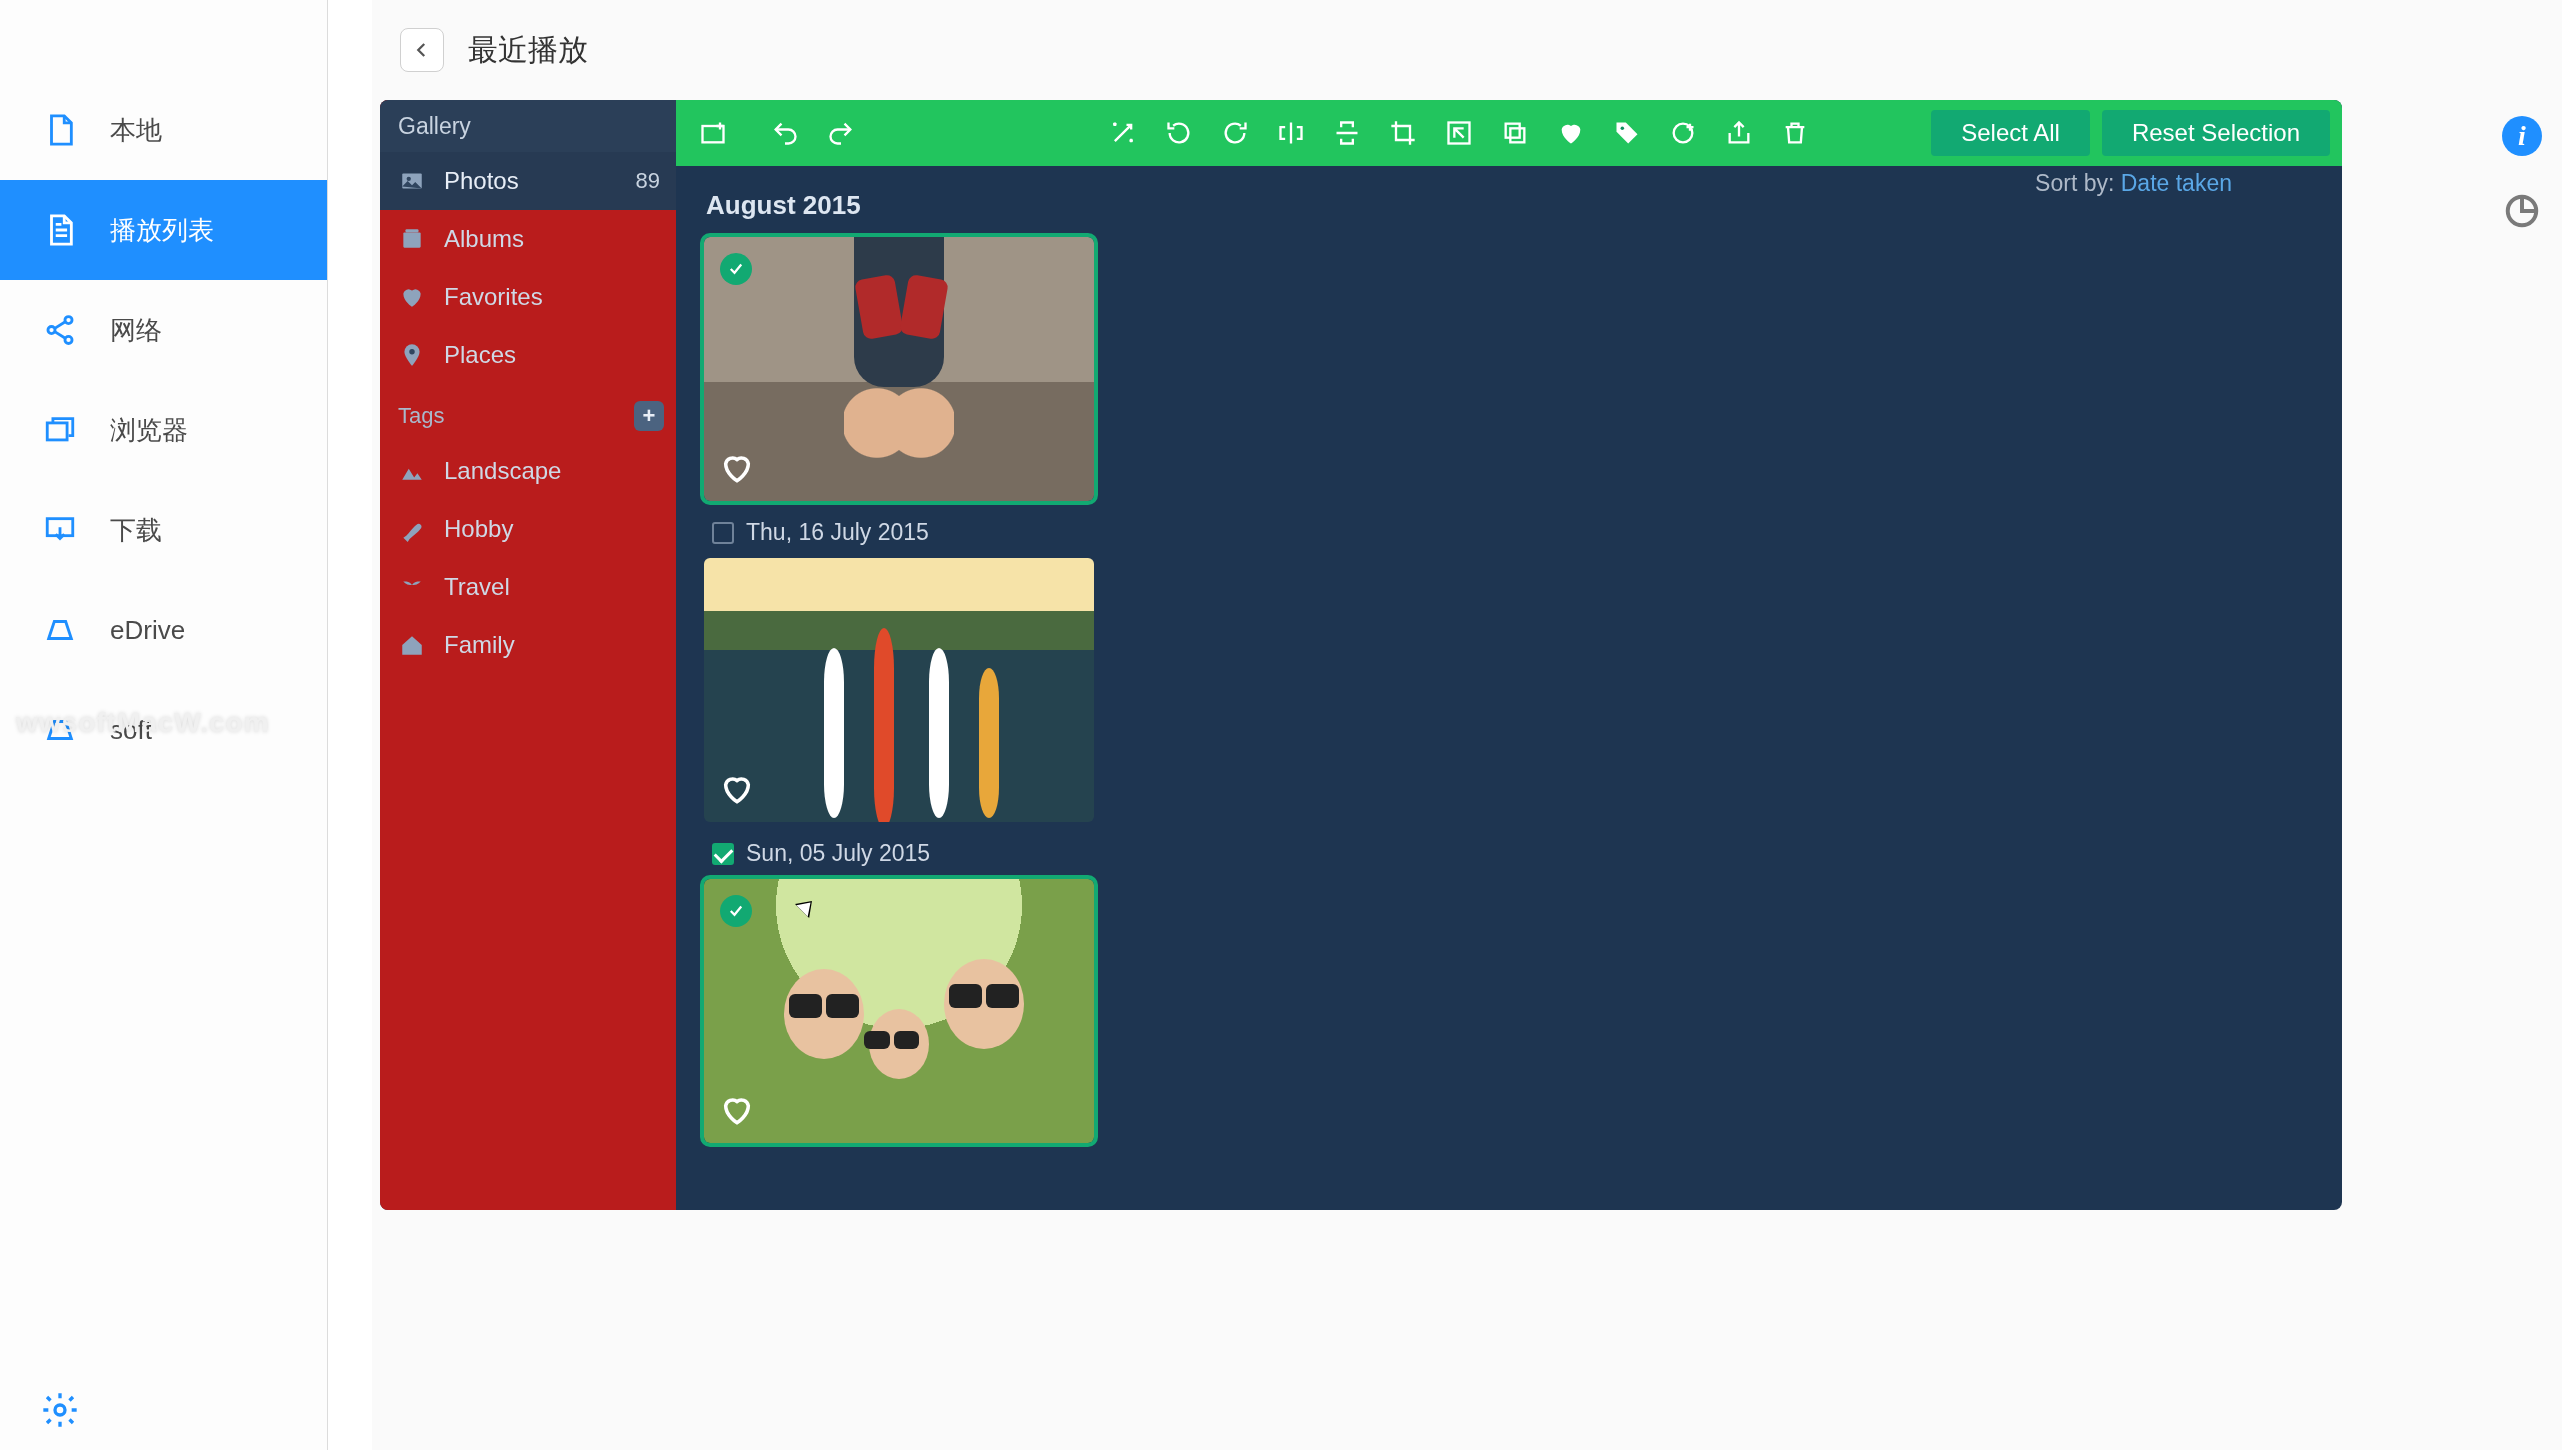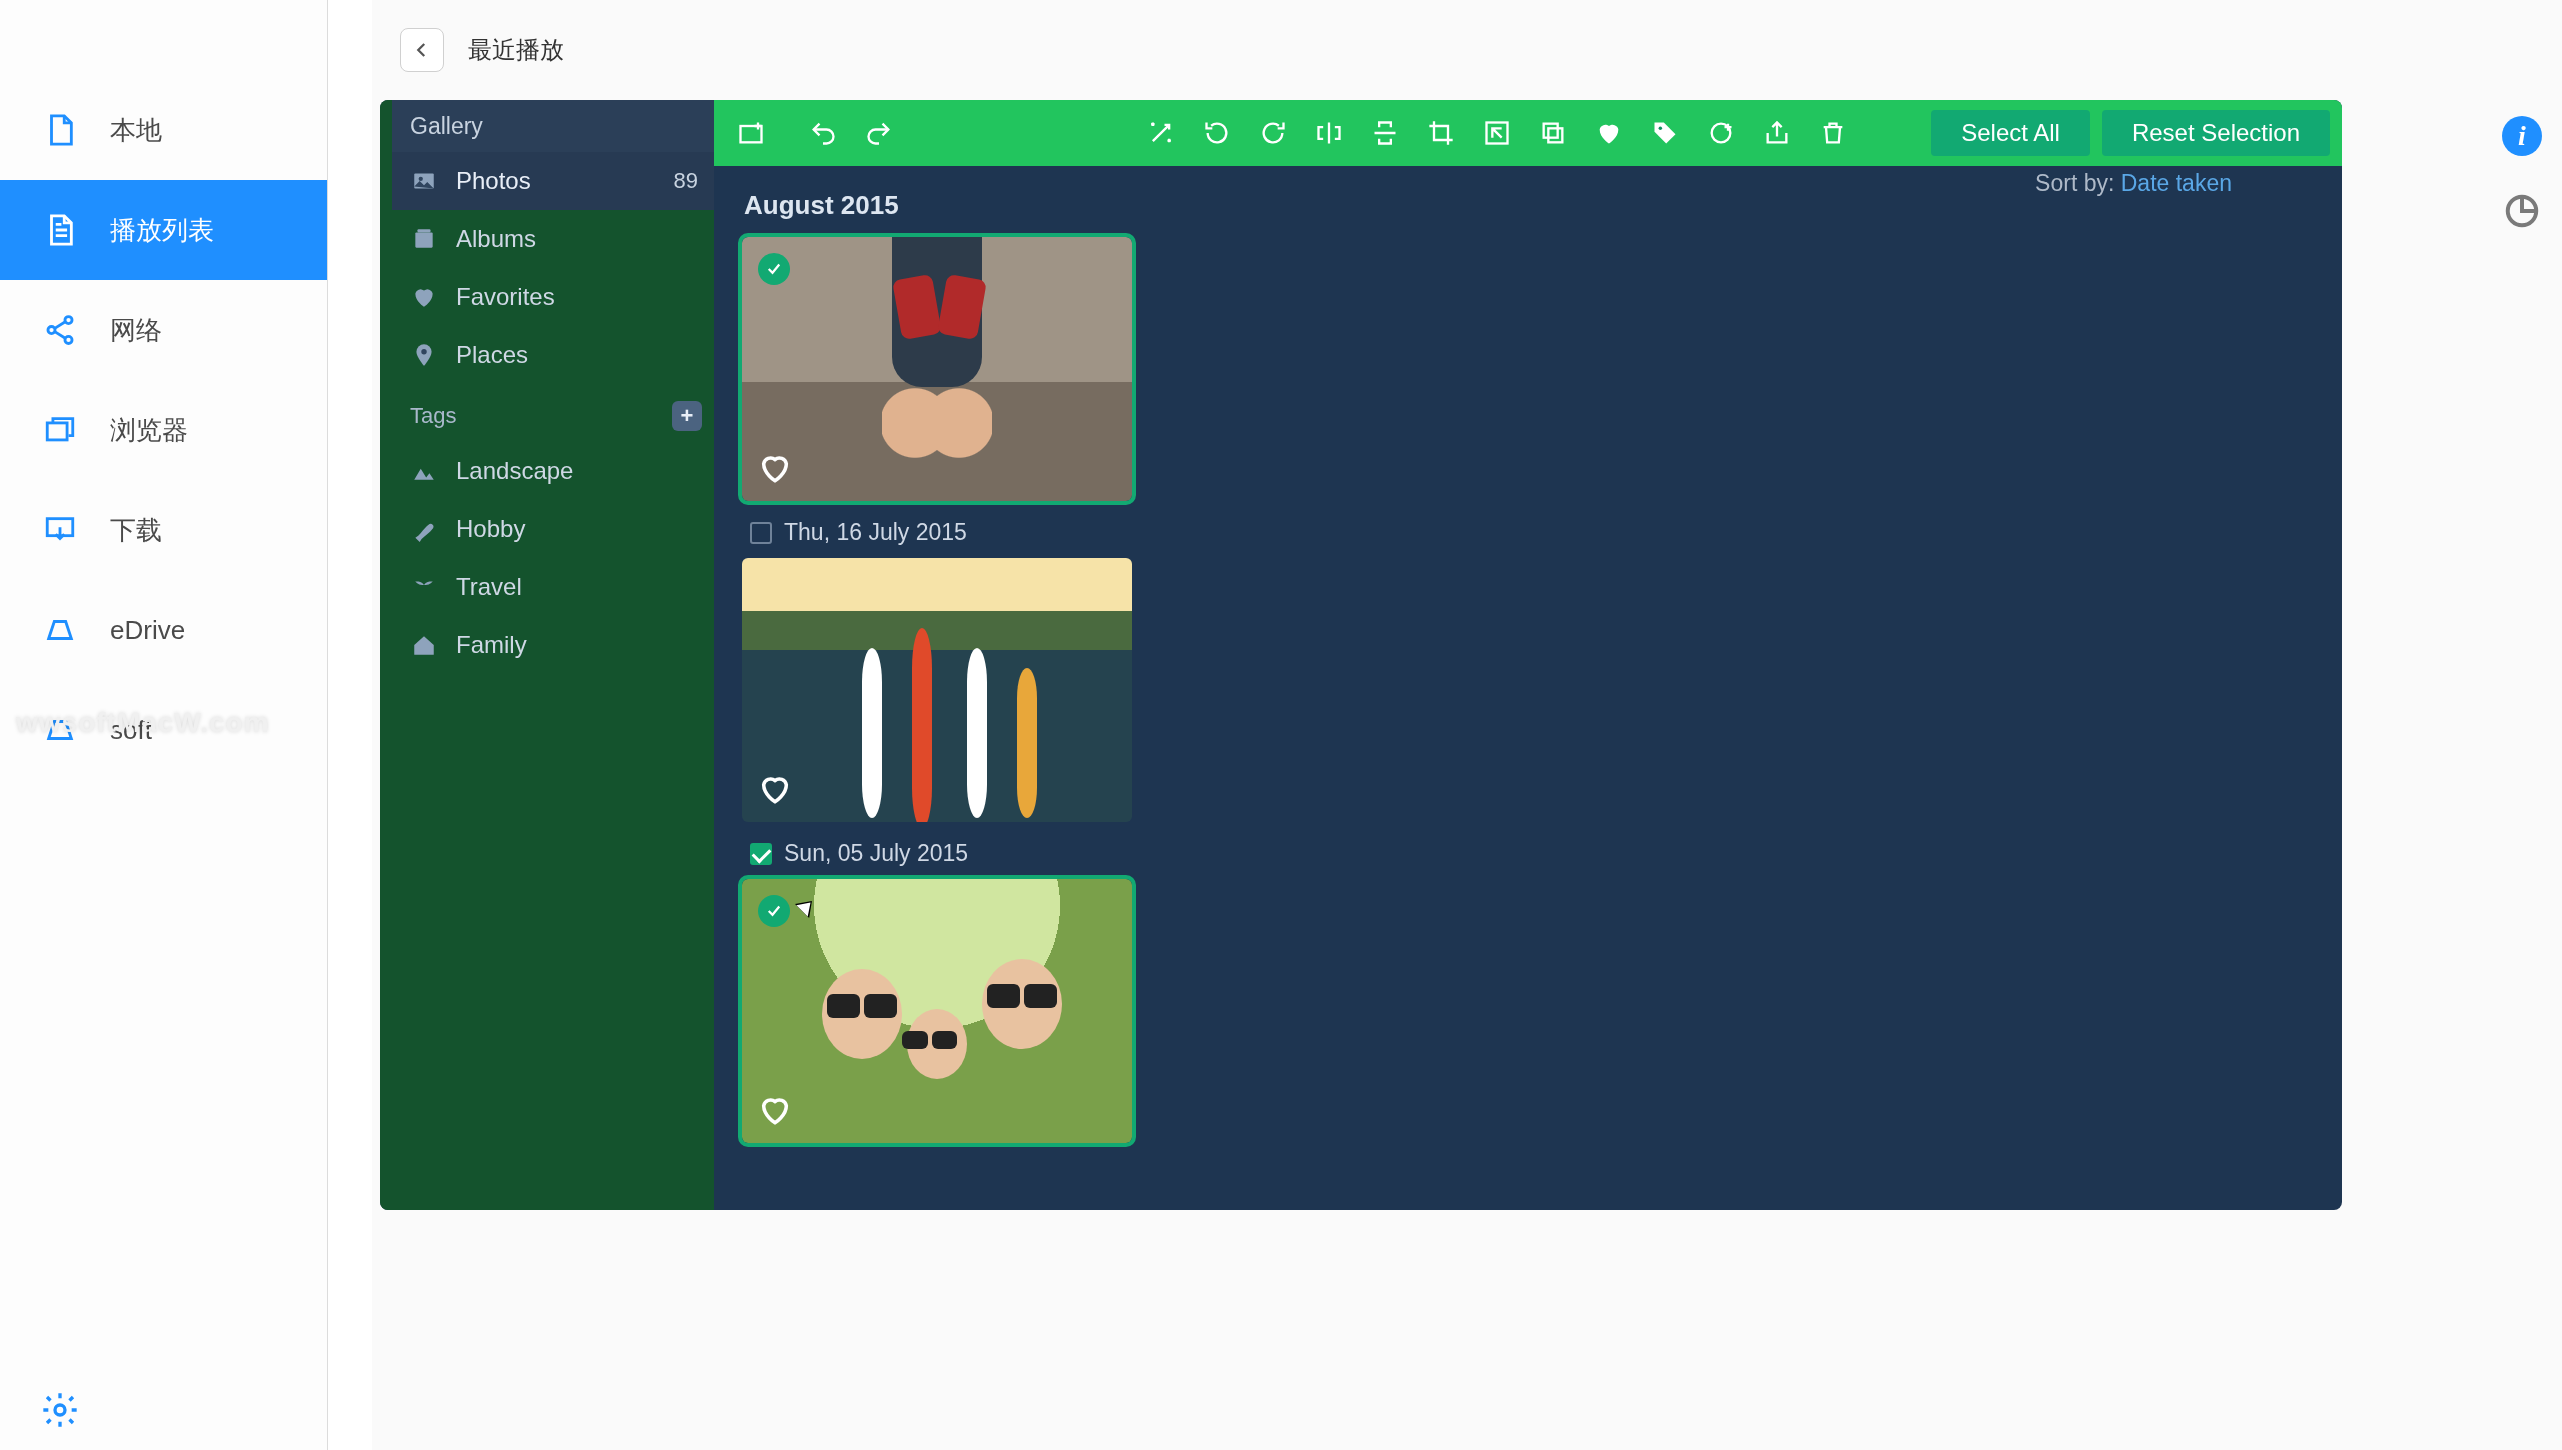--- a/index.html
+++ b/index.html
@@ -16,24 +16,24 @@
 .left-item svg { width: 34px; height: 34px; stroke: #1f8fff; fill: none; stroke-width: 2; }
 .left-item.active svg { stroke: #fff; }
 .settings-btn { position: absolute; left: 40px; bottom: 20px; width: 40px; height: 40px; }
 .settings-btn svg { width: 40px; height: 40px; stroke: #1f8fff; fill: none; stroke-width: 2; }
 .watermark { position: absolute; left: 16px; top: 707px; color: #f0f0f0; font-size: 28px; font-weight: 600; letter-spacing: 1px; text-shadow: 0 0 4px rgba(0,0,0,0.15); pointer-events:none;}
 
 .main { position: absolute; left: 372px; top: 0; right: 0; bottom: 0; background: #fafafa; }
 .topbar { height: 100px; display: flex; align-items: center; padding-left: 28px; gap: 24px; }
 .back-btn { width: 44px; height: 44px; border: 1px solid #d0d0d0; border-radius: 8px; display: flex; align-items: center; justify-content: center; background: #fff; }
 .back-btn svg { width: 18px; height: 18px; stroke: #555; fill: none; stroke-width: 3; }
-.title { font-size: 24px; color: #333; }
+.title { font-size: 30px; color: #333; }
 
 .panel { position: absolute; left: 8px; top: 100px; width: 1962px; height: 1110px; background: #1e3551; border-radius: 8px; overflow: hidden; display: flex; }
-.gallery-side { width: 334px; background: #14532d; display: flex; flex-direction: column; padding-left: 12px; }
+.gallery-side { width: 296px; background: #b91c1c; display: flex; flex-direction: column; }
 .gallery-header { height: 52px; line-height: 52px; padding-left: 18px; color: #c8d3e0; font-size: 23px; background: #2b3f58; }
 .gallery-row { height: 58px; display: flex; align-items: center; padding: 0 16px 0 18px; gap: 18px; color: #cfd8e5; font-size: 24px; cursor: pointer; }
 .gallery-row.active { background: #273a53; color: #e8eef7; }
 .gallery-row .gicon { width: 28px; height: 28px; display: flex; align-items: center; justify-content: center; }
 .gallery-row .gicon svg { width: 26px; height: 26px; fill: #8ea3bc; }
 .gallery-row .count { margin-left: auto; font-size: 22px; color: #c8d3e0; }
 .tags-header { height: 52px; display: flex; align-items: center; padding: 0 12px 0 18px; color: #a9b8cb; font-size: 22px; margin-top: 6px; }
 .add-tag { margin-left: auto; width: 30px; height: 30px; background: #4b6380; border-radius: 6px; display: flex; align-items: center; justify-content: center; color: #e8eef7; font-size: 22px; font-weight: bold; }
 
 .content { flex: 1; display: flex; flex-direction: column; }

